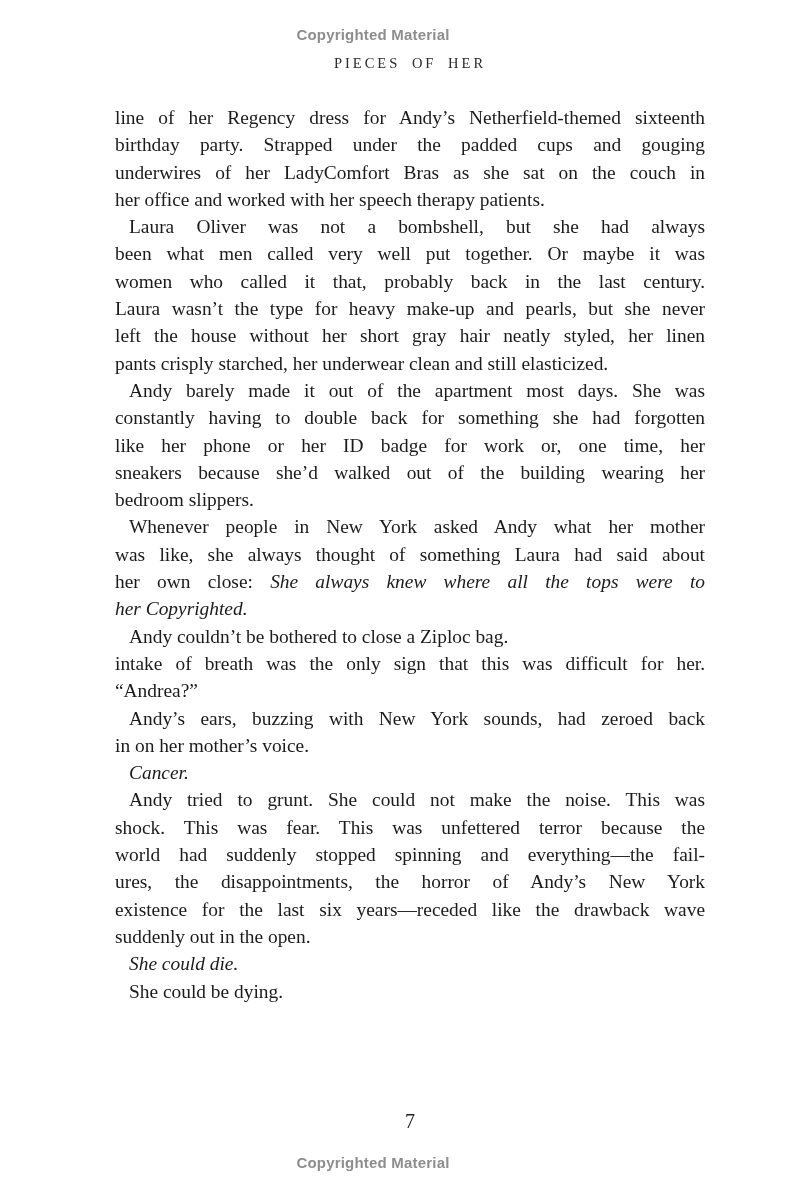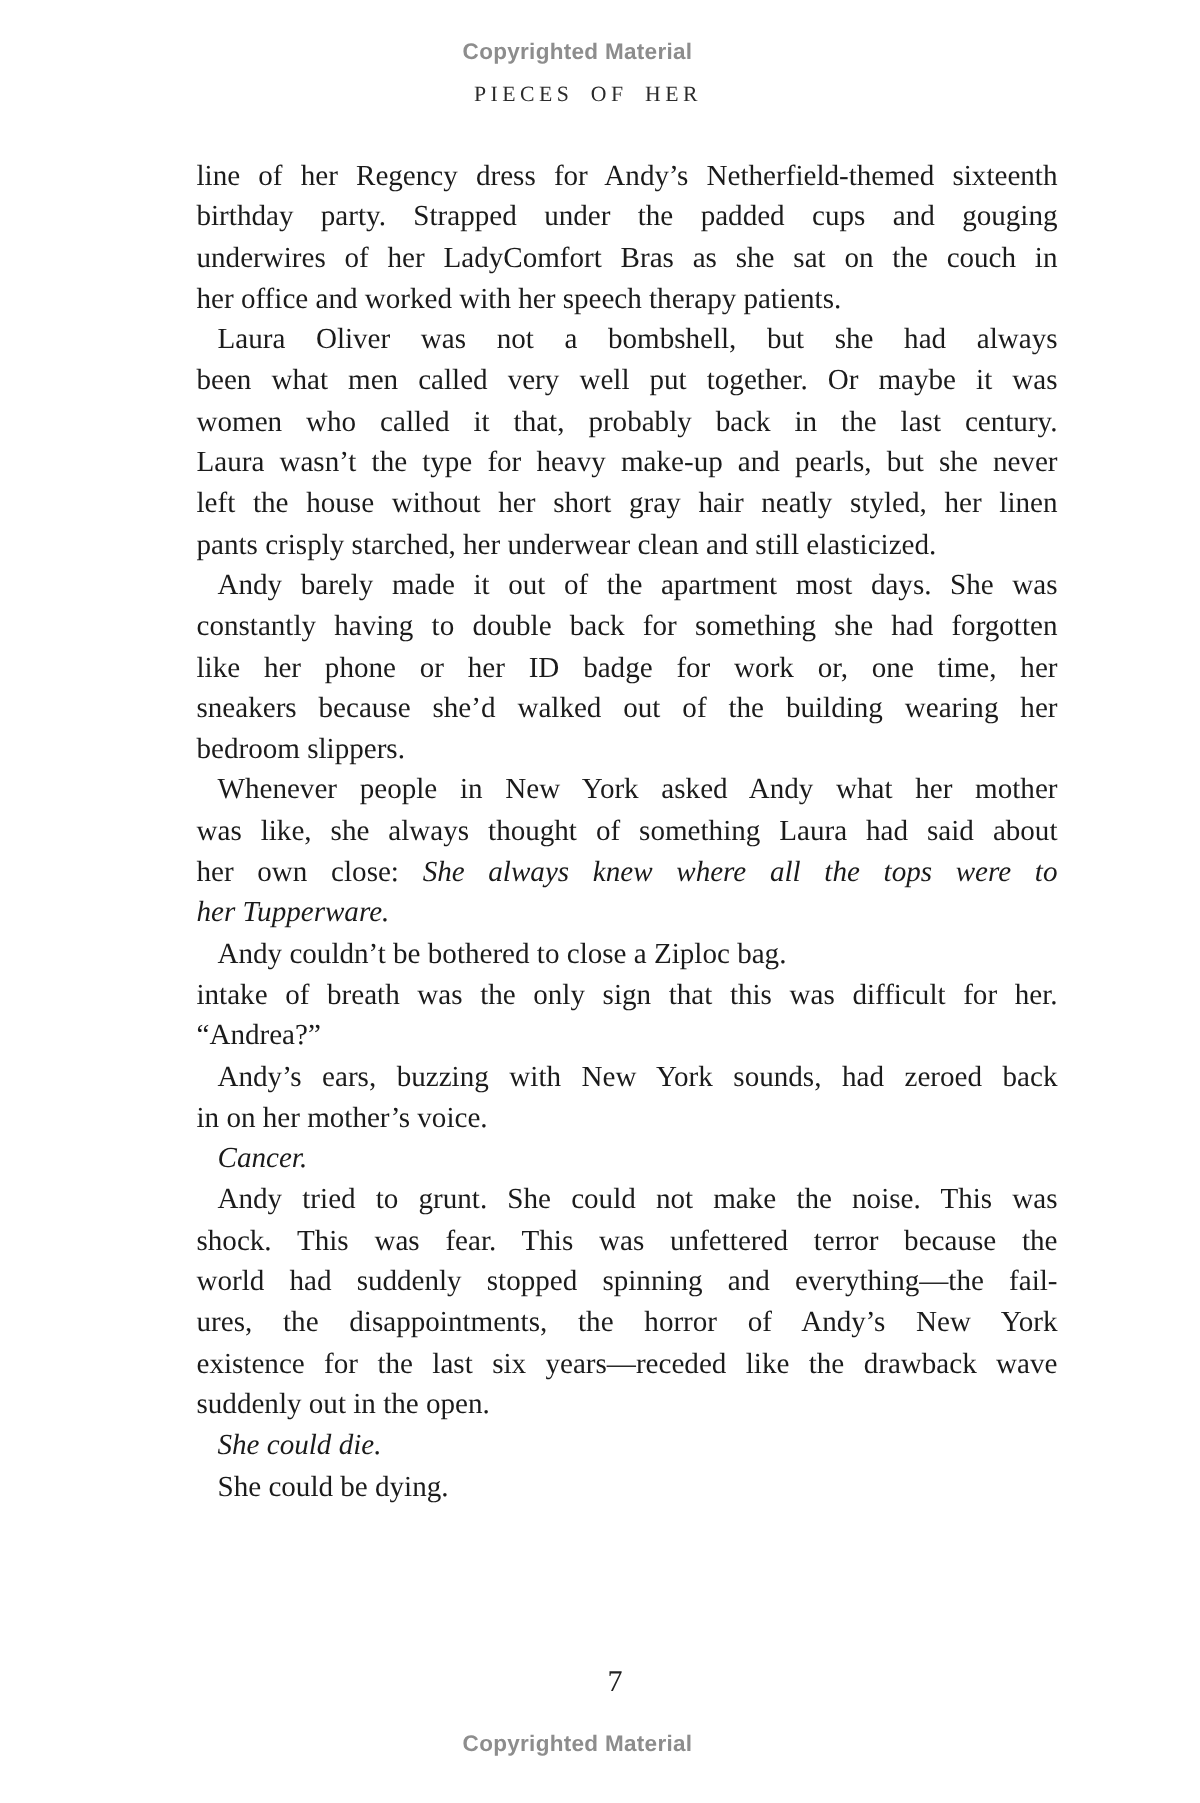--- a/index.html
+++ b/index.html
@@ -9,35 +9,35 @@
   }
   .page {
     position: relative;
     width: 800px;
     height: 1202px;
     background: #ffffff;
     overflow: hidden;
   }
   .top-notice, .bottom-notice {
     position: absolute;
-    left: 12px;
+    left: 0;
     width: 746px;
     text-align: center;
     font-family: "Liberation Sans", sans-serif;
     font-weight: bold;
     font-size: 15px;
     letter-spacing: 0.2px;
     color: #8d8d8d;
   }
   .top-notice { top: 26px; }
   .bottom-notice { top: 1154px; }
   .running-head {
     position: absolute;
     top: 55px;
-    left: 97px;
+    left: 115px;
     width: 590px;
     text-align: center;
     font-family: "Liberation Serif", "DejaVu Serif", serif;
     font-size: 14.5px;
     letter-spacing: 3px;
     word-spacing: 5px;
     color: #2a2a2a;
   }
   .body-text {
     position: absolute;
@@ -48,21 +48,20 @@
     font-size: 19.4px;
     line-height: 27.3px;
     color: #1b1b1b;
   }
   .para { margin: 0; padding: 0; }
   .line {
     text-align: justify;
     text-align-last: justify;
     text-justify: inter-word;
     white-space: nowrap;
-    margin-left: 16px;
   }
   .line.last { text-align-last: left; }
   .line.indent { text-indent: 14px; }
   .line em {
     font-style: italic;
     font-family: "Liberation Serif", "DejaVu Serif", serif;
   }
   .page-number {
     position: absolute;
     top: 1110px;
@@ -101,21 +100,21 @@
         <div class="line indent"><span>Andy barely made it out of the apartment most days. She was</span></div>
         <div class="line"><span>constantly having to double back for something she had forgotten</span></div>
         <div class="line"><span>like her phone or her ID badge for work or, one time, her</span></div>
         <div class="line"><span>sneakers because she’d walked out of the building wearing her</span></div>
         <div class="line last"><span>bedroom slippers.</span></div>
       </div>
       <div class="para">
         <div class="line indent"><span>Whenever people in New York asked Andy what her mother</span></div>
         <div class="line"><span>was like, she always thought of something Laura had said about</span></div>
         <div class="line"><span>her own close: </span><em>She always knew where all the tops were to</em></div>
-        <div class="line last"><em>her Tupperware.</em></div>
+        <div class="line last"><em>her Copyrighted.</em></div>
       </div>
       <div class="para">
         <div class="line last indent"><span>Andy couldn’t be bothered to close a Ziploc bag.</span></div>
       </div>
       <div class="para">
         <div class="line"><span>intake of breath was the only sign that this was difficult for her.</span></div>
         <div class="line last"><span>“Andrea?”</span></div>
       </div>
       <div class="para">
         <div class="line indent"><span>Andy’s ears, buzzing with New York sounds, had zeroed back</span></div>

